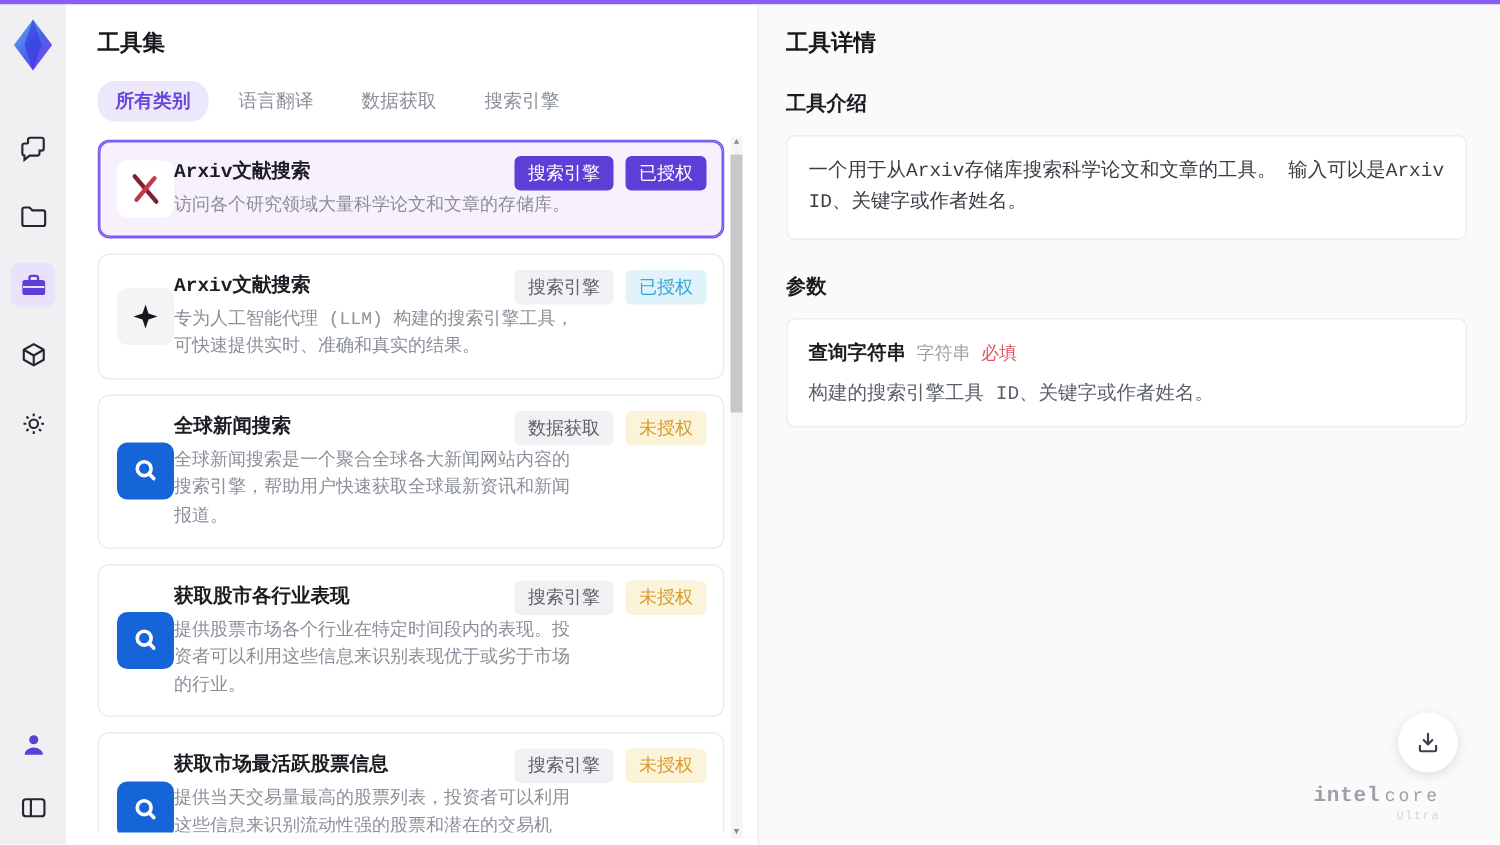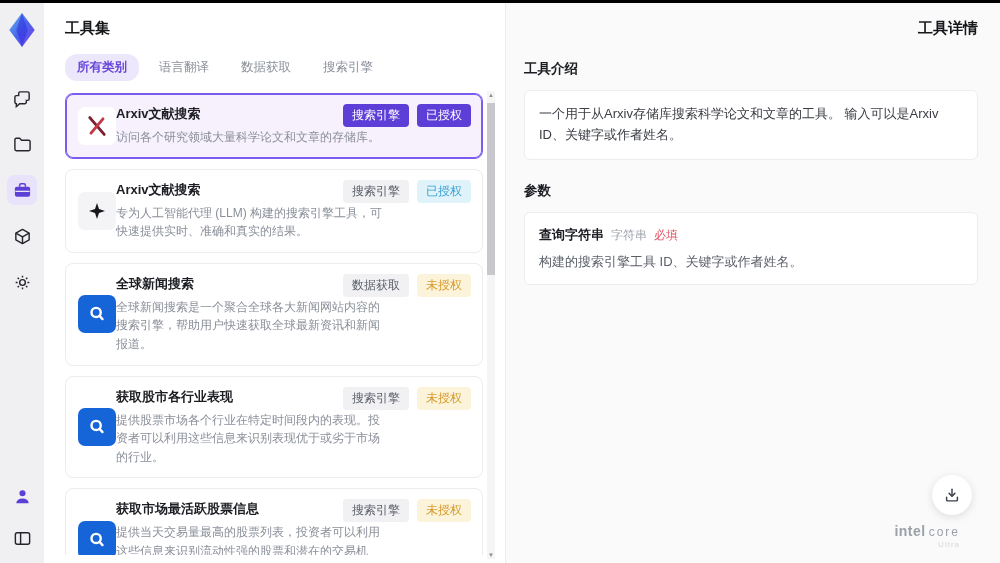--- a/index.html
+++ b/index.html
@@ -1,18 +1,18 @@
 <!DOCTYPE html>
 <html><head>
 <meta charset="utf-8">
 <style>
   * { margin:0; padding:0; box-sizing:border-box; }
   html,body { width:1000px; height:563px; overflow:hidden; background:#fff;
     font-family:"Liberation Sans","DejaVu Sans",sans-serif; }
-  .app { display:flex; width:1000px; height:563px; border-top:3px solid #000000; }
+  .app { display:flex; width:1000px; height:563px; border-top:3px solid #8b5cf6;font-family:Liberation Mono, monospace; }
 
   
   .rail { width:44px; background:#f0f0f2; display:flex; flex-direction:column; align-items:center;
     padding:8px 0 10px; flex-shrink:0; }
   .logo { width:34px; height:38px; margin-bottom:34px; }
   .rail-nav { display:flex; flex-direction:column; align-items:center; gap:16px; }
   .rail-btn { width:30px; height:30px; border-radius:7px; display:flex; align-items:center;
     justify-content:center; cursor:pointer; }
   .rail-btn svg { width:19px; height:19px; }
   .rail-btn.active { background:#e9e2fb; }
@@ -47,21 +47,21 @@
 
   
   .vscroll { position:absolute; right:10px; top:88px; bottom:4px; width:8px; background:#f5f5f6;
     display:flex; flex-direction:column; align-items:center; }
   .vscroll .arr { font-size:6px; color:#8b8b92; line-height:8px; }
   .vscroll .thumb { width:8px; height:172px; background:#c7c7cc; margin-top:4px; }
   .vscroll .sp { flex:1; }
 
   
   .detail { flex:1; background:#fafafa; border-left:1px solid #ebebee; padding:16px 22px 0 18px; position:relative; }
-  .detail-title { font-size:15px; font-weight:bold; color:#17181c; margin-bottom:22px;text-align:right; }
+  .detail-title { font-size:15px; font-weight:bold; color:#17181c; margin-bottom:22px; }
   .section-h { font-size:13.5px; font-weight:bold; color:#1c1d22; margin-bottom:12px; }
   .box { background:#fff; border:1px solid #ededf0; border-radius:6px; padding:13px 14px; margin-bottom:22px; }
   .intro-text { font-size:13px; color:#3a3d44; line-height:1.6; }
   .param-head { display:flex; align-items:baseline; gap:7px; margin-bottom:9px; }
   .param-name { font-size:13px; font-weight:bold; color:#1c1d22; }
   .param-type { font-size:12px; color:#9aa0a8; }
   .param-req { font-size:12px; color:#e25563; }
   .param-desc { font-size:13px; color:#5a5f68; }
 
   

